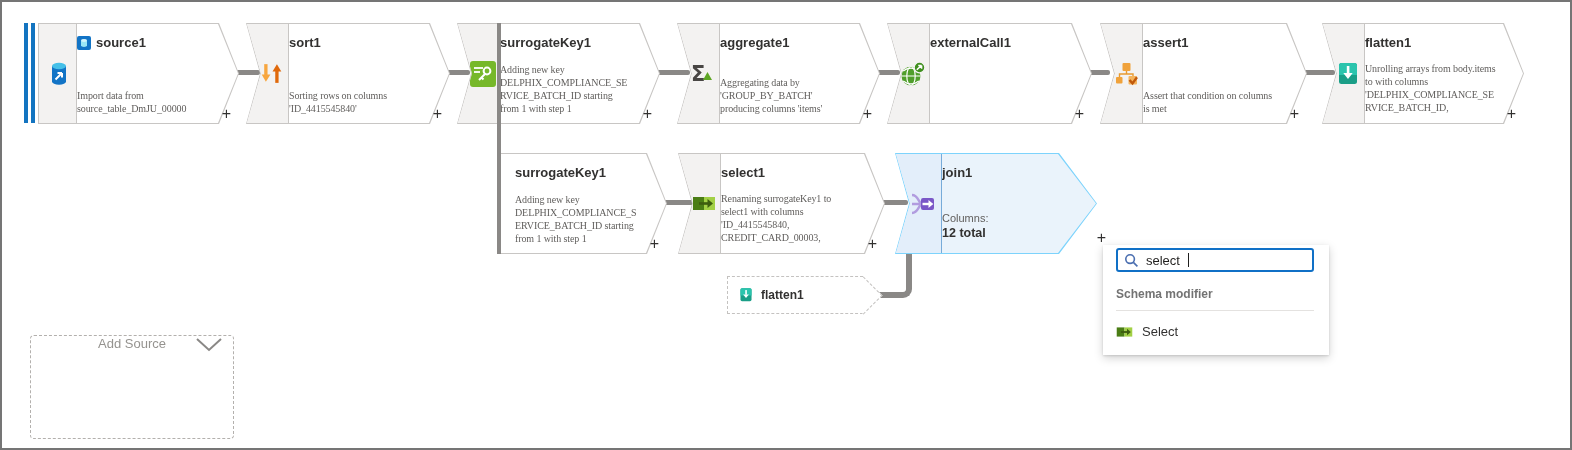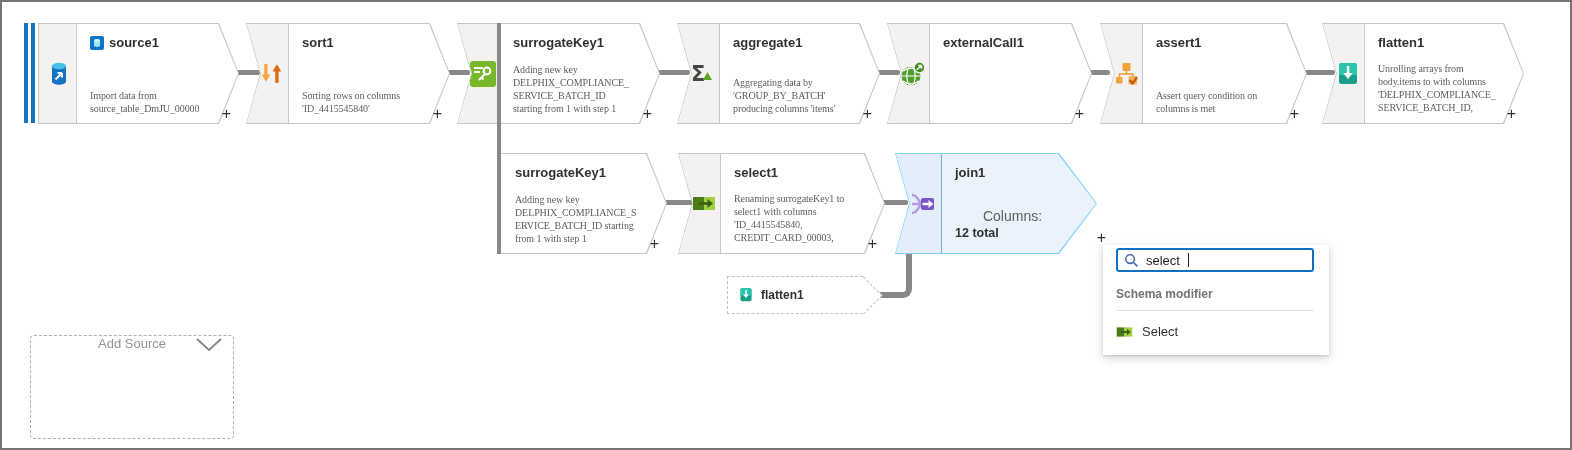--- a/index.html
+++ b/index.html
@@ -18,27 +18,27 @@
   .node--first .shape,.node--first .shape-in,
   .node--branch .shape,.node--branch .shape-in{
     clip-path:polygon(0 0,calc(100% - 20px) 0,100% 50%,calc(100% - 20px) 100%,0 100%);}
   .node--join .shape,.node--join .shape-in{
     clip-path:polygon(0 0,calc(100% - 38px) 0,100% 50%,calc(100% - 38px) 100%,0 100%,14px 50%);}
   .node--selected .shape{background:#7dd3fc;}
   .node--selected .shape-in{background:#eaf3fb;}
   .icon-area{width:42px;flex:none;background:#f3f2f1;border-right:1px solid #c8c6c4;
     display:flex;align-items:center;justify-content:center;padding-left:8px;}
   .node--selected .icon-area{background:#e3eefa;border-right:1px solid #77abd9;}
-  .body{flex:1;display:flex;flex-direction:column;padding:11px 26px 5px 13px;overflow:hidden;gap:12px;}
+  .body{flex:1;display:flex;flex-direction:column;padding:11px 26px 5px 0;overflow:hidden;gap:12px;}
   .title{font-size:13px;font-weight:bold;color:#323130;white-space:nowrap;}
   .title-row{display:flex;align-items:center;gap:5px;}
   .desc{margin-top:auto;margin-bottom:3px;font-size:10px;line-height:13px;color:#605e5c;
     max-height:55px;overflow:hidden;overflow-wrap:break-word;letter-spacing:-0.1px;font-family:Liberation Serif, serif;}
   .join-cols{margin-top:auto;margin-bottom:8px;}
-  .join-cols .lbl{font-size:14px;color:#605e5c;text-align:center;}
+  .join-cols .lbl{font-size:11px;color:#605e5c;}
   .join-cols .val{font-size:12.5px;font-weight:bold;color:#323130;margin-top:2px;}
   .plus{position:absolute;right:8px;bottom:2px;font-size:16px;color:#323130;z-index:5;line-height:1;}
   .node--join .plus{right:-9px;bottom:8px;}
   
   .conn-h{position:absolute;height:5px;background:#8a8886;border-radius:2px;z-index:1;}
   .branch-line{position:absolute;left:495px;top:21px;width:4px;height:231px;background:#8a8886;z-index:4;}
   .elbow{position:absolute;left:874px;top:251px;width:36px;height:45px;z-index:1;
     border-right:6px solid #8a8886;border-bottom:6px solid #8a8886;border-bottom-right-radius:9px;}
   .selbars{position:absolute;left:22px;top:21px;width:11px;height:100px;z-index:3;}
   .selbars:before,.selbars:after{content:"";position:absolute;top:0;bottom:0;width:4px;background:#1374c0;}
@@ -203,21 +203,21 @@
         <svg width="26" height="26" viewBox="0 0 26 26">
               <rect x="9.5" y="2" width="8" height="8" rx="1" fill="#f0a23b"></rect>
               <path d="M13.5 10 v3 M6.5 16 v-3 h13.5 v3" stroke="#e89a30" stroke-width="1.4" fill="none"></path>
               <rect x="3" y="16" width="6.5" height="6.5" rx="1" fill="#f0a23b"></rect>
               <rect x="15.5" y="15" width="8.5" height="8.5" rx="1" fill="#f5b45c"></rect>
               <path d="M16.5 19 l3 3.4 l4.5 -6.2" stroke="#c1590a" stroke-width="2.4" fill="none"></path>
             </svg>
       </div>
       <div class="body">
         <div class="title">assert1</div>
-        <div class="desc">Assert query condition on columns is met</div>
+        <div class="desc">Assert that condition on columns is met</div>
       </div>
     </div>
       </div>
     <div class="plus">+</div>
   </div>
 
   <div class="node" style="left:1320px;top:21px;width:202px;">
     <div class="shape">
         <div class="shape-in">
       <div class="icon-area">

